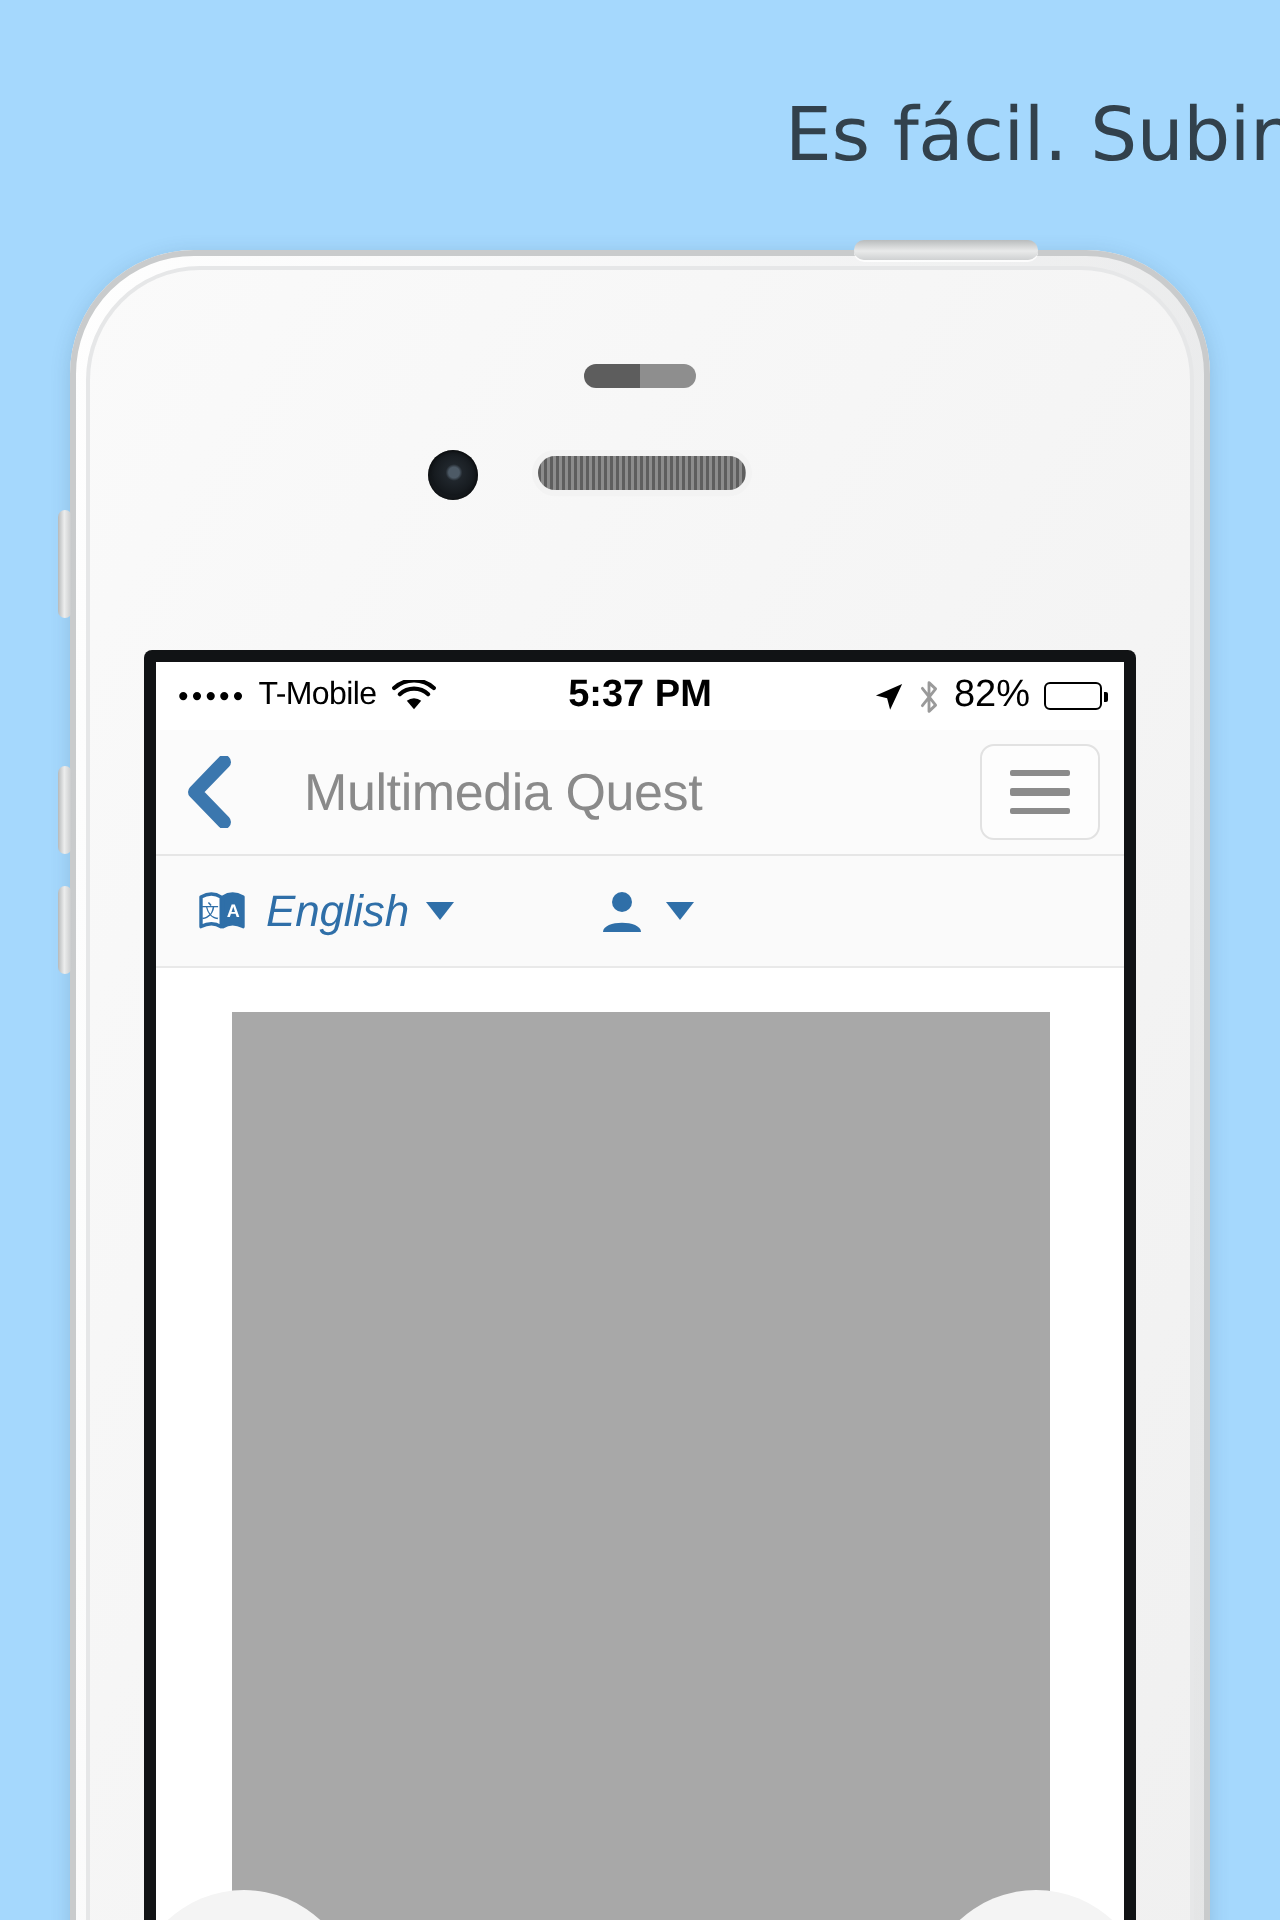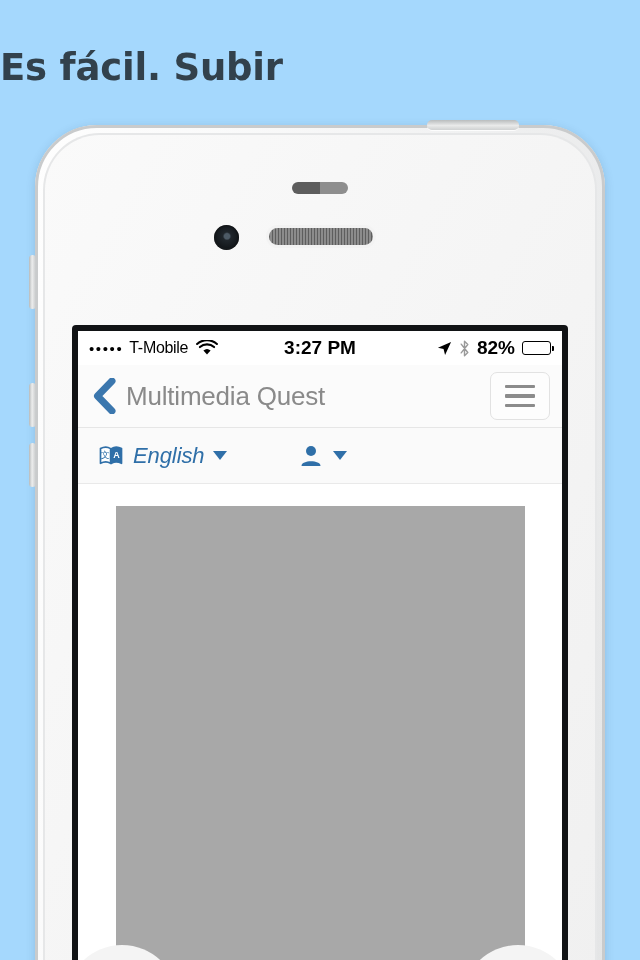--- a/index.html
+++ b/index.html
@@ -14,23 +14,23 @@
     overflow: hidden;
     position: relative;
   }
 
   
   .promo-title {
     position: absolute;
     top: 46px;
     left: 0;
     width: 640px;
-    text-align: left;
+    text-align: right;
     font-size: 37px;
-    font-weight: 700;
+    font-weight: 400;
     color: #32414c;
     letter-spacing: -0.2px;
     font-family: "DejaVu Sans", sans-serif;
   }
 
   
   .phone {
     position: absolute;
     left: 35px;
     top: 125px;
@@ -158,21 +158,21 @@
     font-weight: bold;
     pointer-events: none;
   }
   .sb-right {
     margin-left: auto;
     display: flex;
     align-items: center;
     gap: 7px;
     z-index: 2;
   }
-  .sb-pct { font-size: 19px; font-weight: bold; }
+  .sb-pct { font-size: 19px; }
   .battery {
     width: 29px; height: 14px;
     border: 1.5px solid #000;
     border-radius: 3px;
     position: relative;
     box-sizing: border-box;
     padding: 1px;
   }
   .battery::after {
     content: "";
@@ -199,21 +199,21 @@
     position: relative;
   }
   .back-chevron {
     width: 26px; height: 38px;
     display: flex; align-items: center;
     cursor: pointer;
   }
   .nav-title {
     font-size: 26px;
     color: #8a8a8a;
-    margin-left: 8px;
+    margin-left: 34px;
     font-weight: 400;
     letter-spacing: -0.2px;
   }
   .menu-button {
     margin-left: auto;
     width: 58px; height: 46px;
     border: 1px solid #e2e2e2;
     border-radius: 7px;
     background: #fdfdfd;
     display: flex;
@@ -326,21 +326,21 @@
           <span class="sb-carrier">T-Mobile</span>
           <span class="sb-wifi">
             <svg width="22" height="16" viewBox="0 0 22 16">
               <path d="M11 14.6 L7.4 10.4 a5.6 5.6 0 0 1 7.2 0 Z" fill="#000"></path>
               <path d="M3.9 7.1 a10.5 10.5 0 0 1 14.2 0" stroke="#000" stroke-width="2.1" fill="none" stroke-linecap="round"></path>
               <path d="M1.1 4.0 a14.8 14.8 0 0 1 19.8 0" stroke="#000" stroke-width="2.1" fill="none" stroke-linecap="round"></path>
             </svg>
           </span>
         </div>
 
-        <div class="sb-center">3:27 PM</div>
+        <div class="sb-center">5:37 PM</div>
 
         <div class="sb-right">
           <span>
             <svg width="15" height="15" viewBox="0 0 16 16">
               <path d="M15 1 L1 7.2 L7 8.6 L8.6 14.8 Z" fill="#000"></path>
             </svg>
           </span>
           <span>
             <svg width="11" height="17" viewBox="0 0 11 18">
               <path d="M2 4.4 L9 13.3 L5.5 16.6 V1.4 L9 4.7 L2 13.6" stroke="#9a9a9a" stroke-width="1.5" fill="none" stroke-linejoin="round" stroke-linecap="round"></path>

